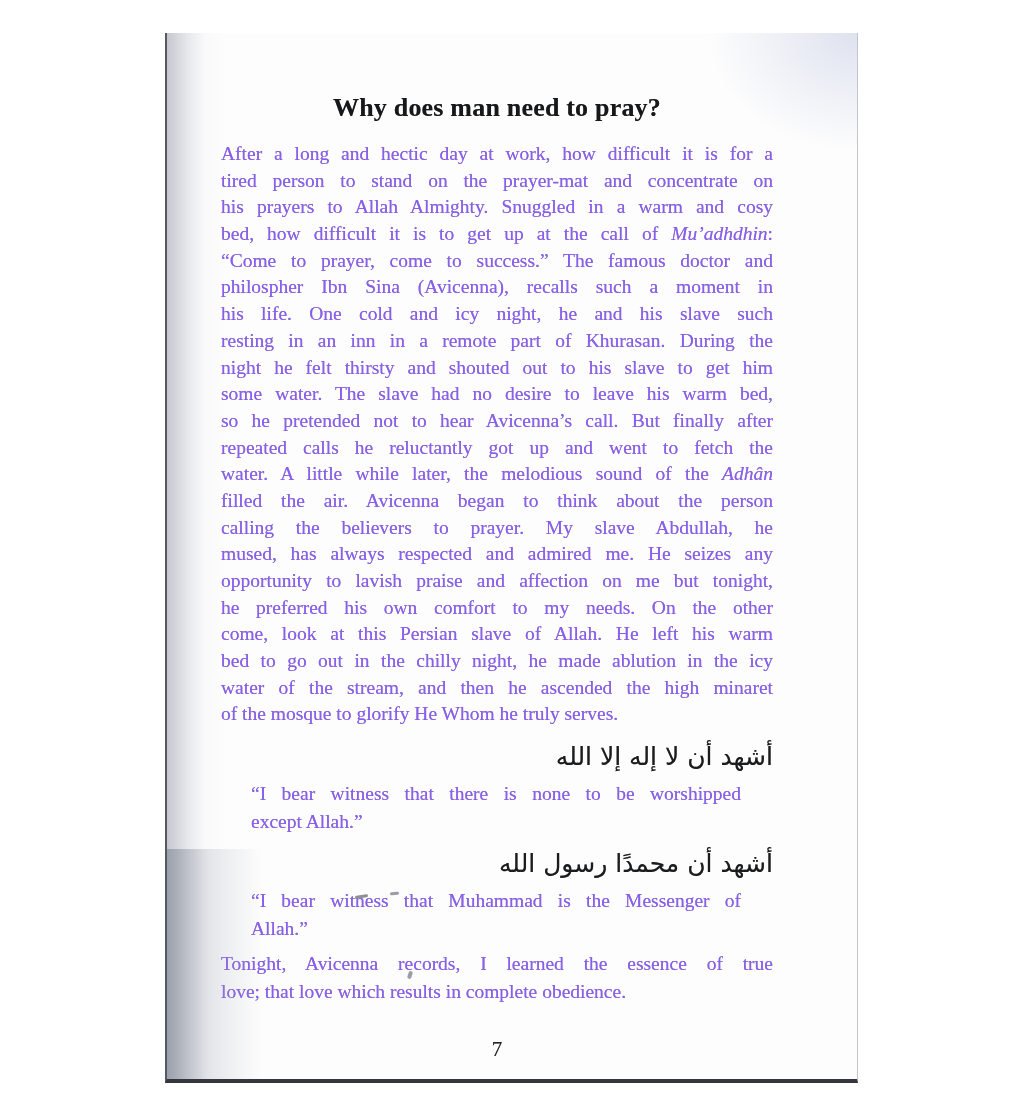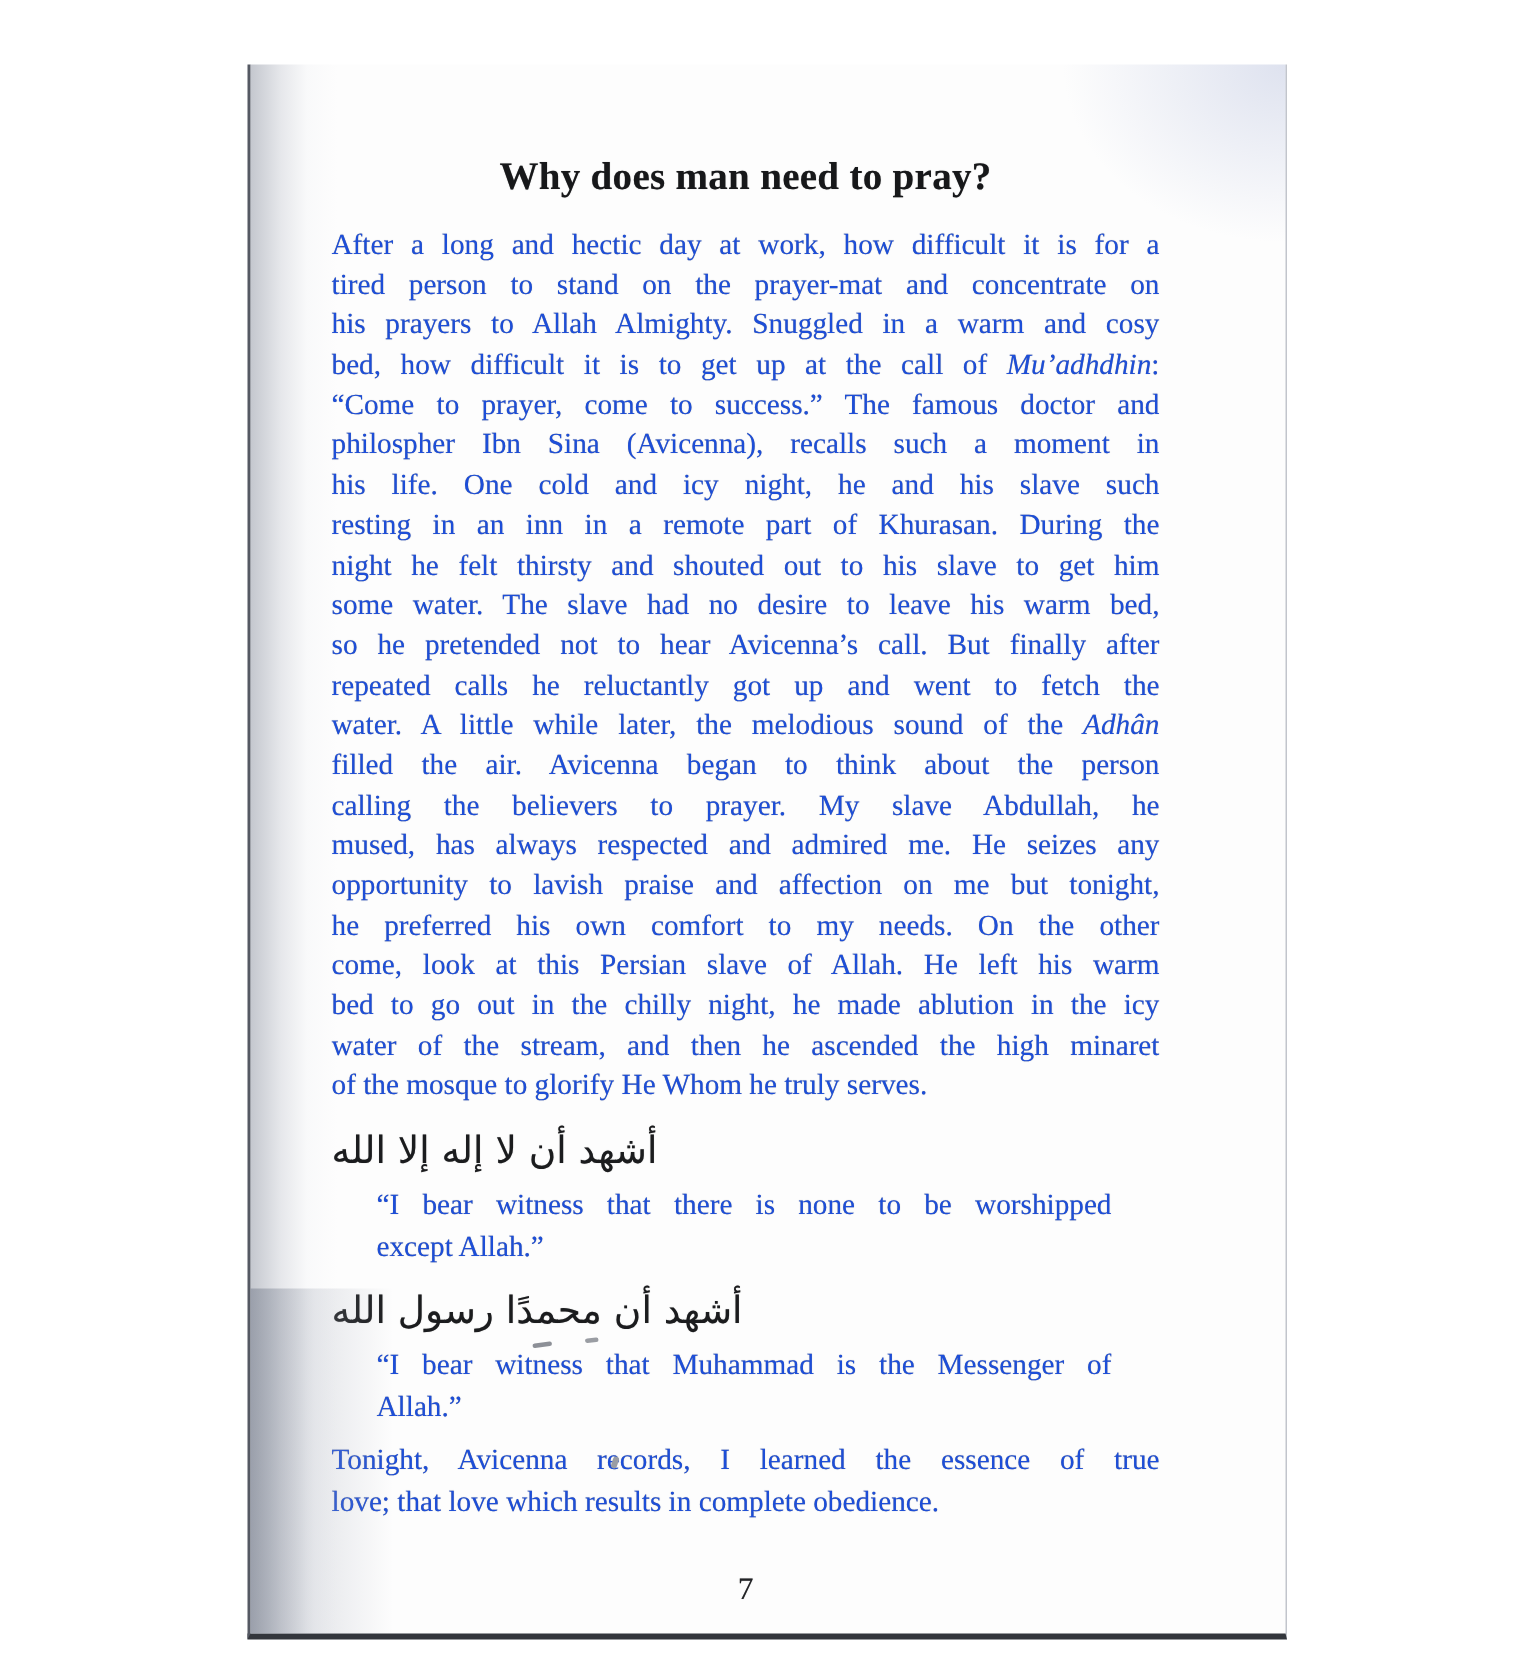--- a/index.html
+++ b/index.html
@@ -11,21 +11,21 @@
     position: relative;
     width: 1024px;
     height: 1116px;
     background: #ffffff;
     overflow: hidden;
     font-family: "Liberation Serif", serif;
   }
   .page {
     position: absolute;
     left: 165px;
-    top: 43px;
+    top: 33px;
     width: 693px;
     height: 1050px;
     box-sizing: border-box;
     background: #fdfdfd;
     border-left: 2px solid #555963;
     border-right: 1px solid #c2c5cc;
     border-bottom: 4px solid #33363c;
     padding: 60px 84px 18px 54px;
   }
   .grad-left {
@@ -58,32 +58,32 @@
     letter-spacing: 0.2px;
     text-shadow: 0 0 0.5px rgba(30,30,30,0.55);
   }
   .line {
     font-size: 19.5px;
     height: 26.7px;
     line-height: 26.7px;
     text-align: justify;
     text-align-last: justify;
     overflow: hidden;
-    color: #1d4ed8;
+    color: #8b5cf6;
     text-shadow: 0 0 0.5px rgba(40,40,40,0.5);
     font-family: Liberation Serif, serif;
   }
   .line.no-j {
     text-align-last: left;
   }
   .line em { font-style: italic; }
   .arabic {
     font-family: "DejaVu Sans", sans-serif;
     font-size: 25px;
-    text-align: left;
+    text-align: right;
     margin: 10px 0 0 0;
     color: #1b1c1e;
     height: 38px;
     line-height: 38px;
     text-shadow: 0 0 0.5px rgba(40,40,40,0.5);
   }
   .quote { margin: 4px 32px 0 30px; }
   .quote .line { height: 27.5px; line-height: 27.5px; }
   .closing { margin-top: 8px; }
   .closing .line { height: 27.5px; line-height: 27.5px; }

